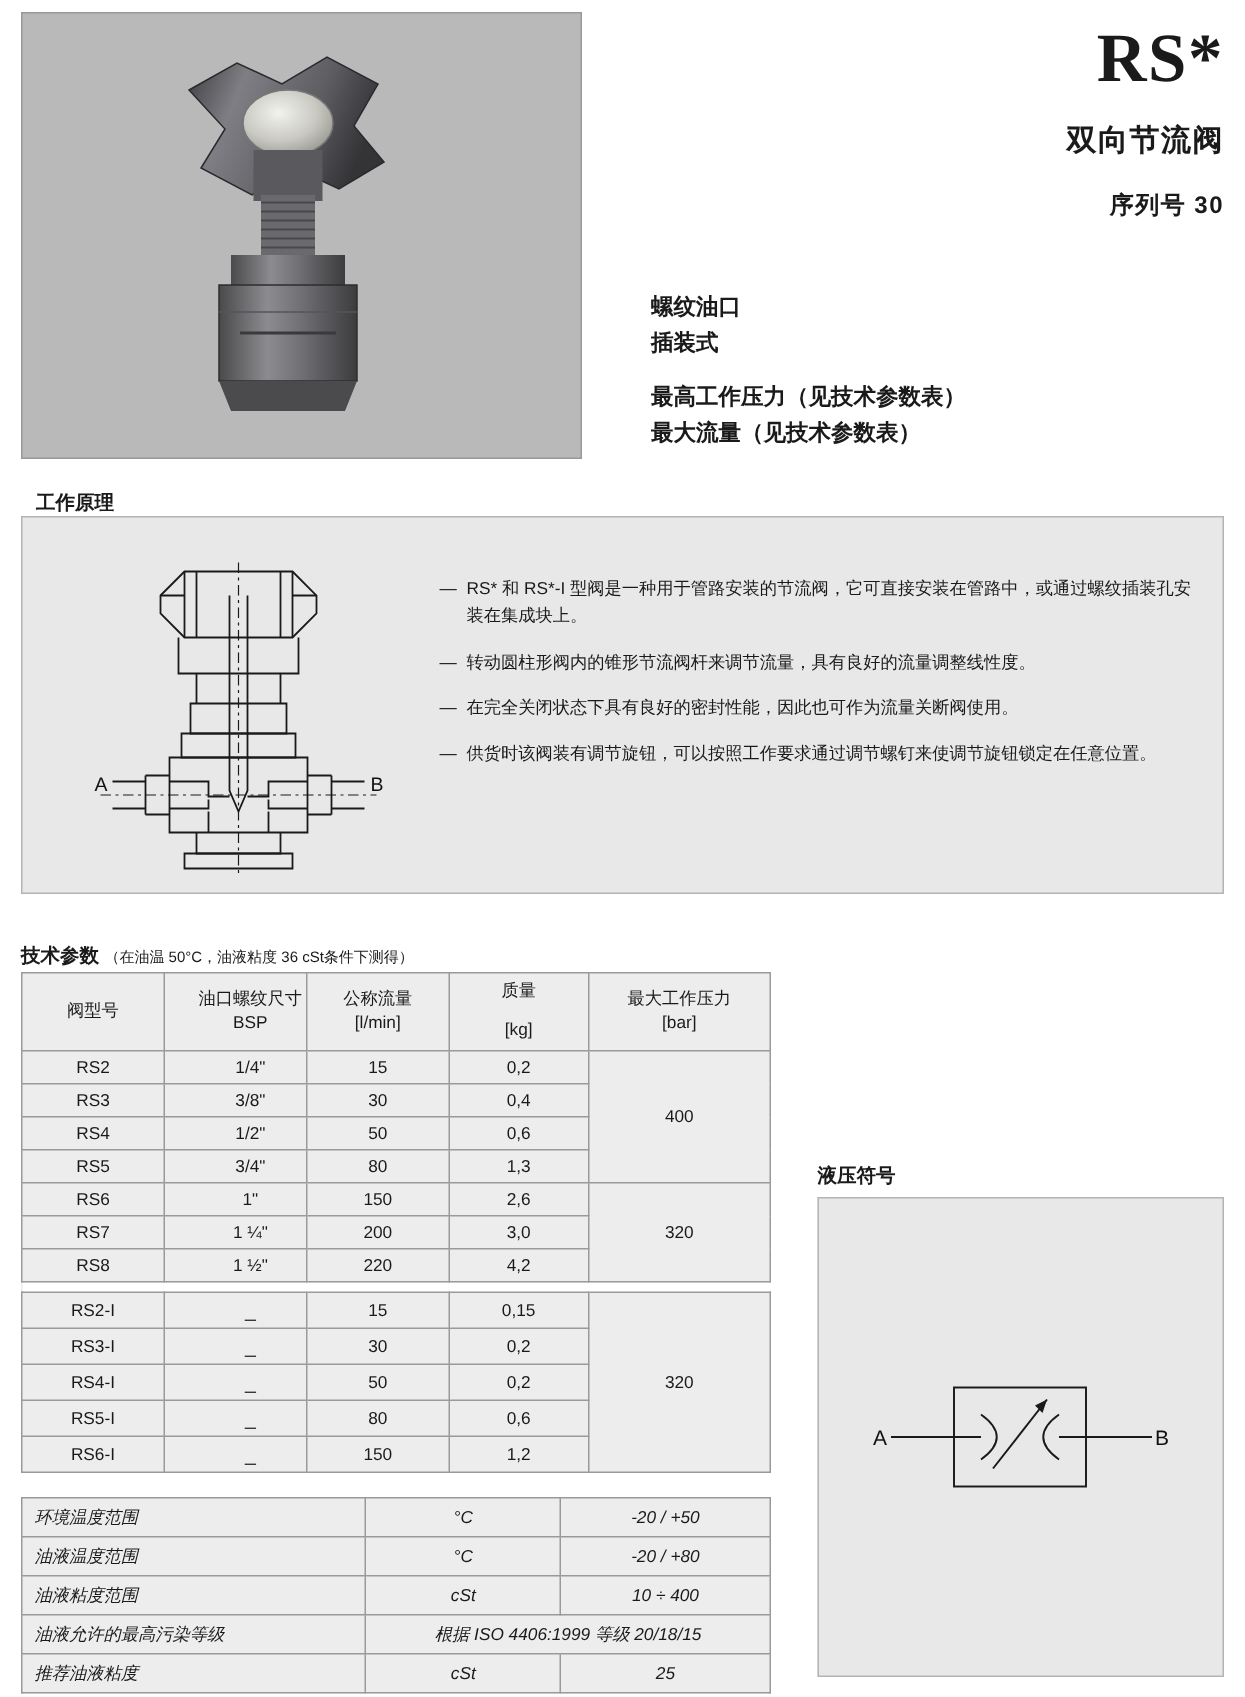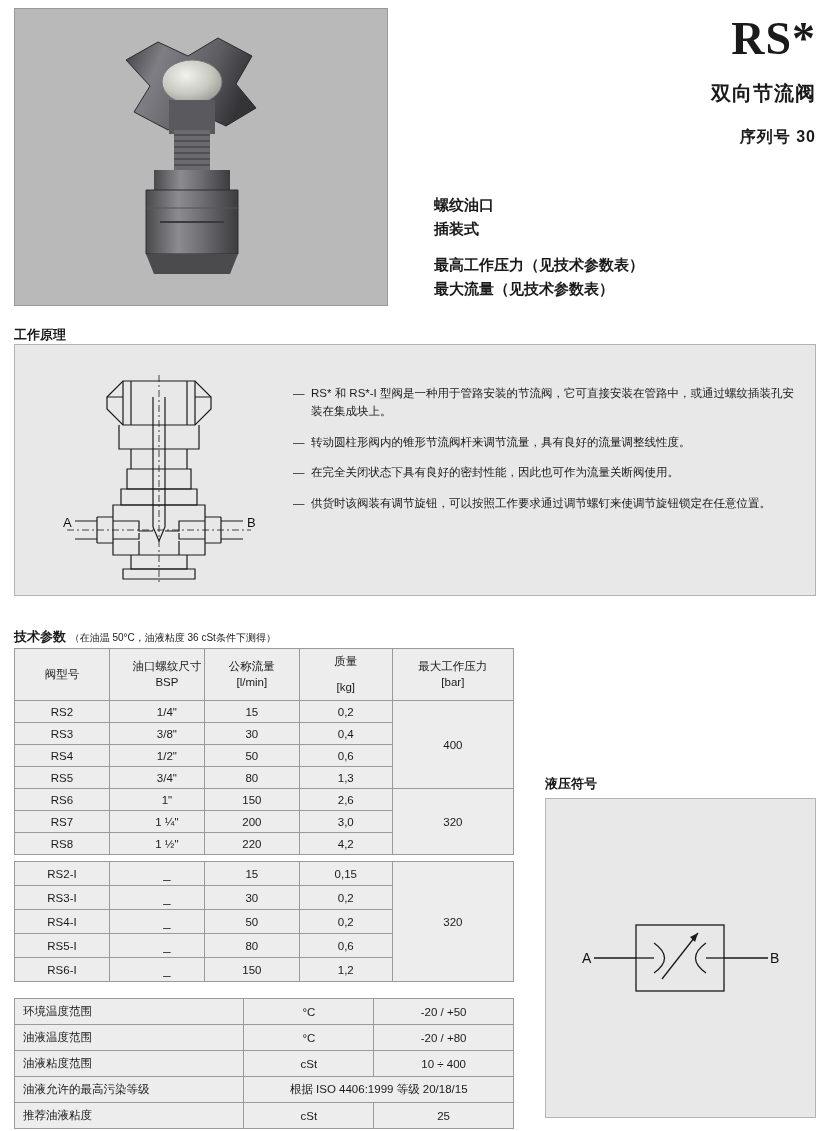--- a/index.html
+++ b/index.html
@@ -75,21 +75,21 @@
   
   .sec-title {
     font-weight: bold;
     font-size: 13px;
   }
   .sec-note {
     font-weight: normal;
     font-size: 10px;
   }
 
-  #principle-title { position: absolute; left: 14px; top: 326px; }
+  #principle-title { position: absolute; left: 24px; top: 326px; }
 
   
   .principle-box {
     position: absolute;
     left: 14px; top: 344px;
     width: 802px; height: 252px;
     background: #e8e8e8;
     border: 1px solid #b4b4b4;
   }
   .principle-drawing {
@@ -158,20 +158,21 @@
     left: 14px; top: 998px;
     width: 500px;
     border-collapse: collapse;
     background: #ededed;
     font-size: 11.5px;
   }
   .cond-table td {
     border: 1px solid #9a9a9a;
     padding: 5px 8px;
     height: 25px;
+    font-style: italic;
   }
   .cond-table td.c1 { width: 230px; text-align: left; }
   .cond-table td.c2 { width: 130px; text-align: center; }
   .cond-table td.c3 { width: 140px; text-align: center; }
   .cond-table td.wide { text-align: center; }
 
   
   #symbol-title { position: absolute; left: 545px; top: 775px; }
   .symbol-box {
     position: absolute;

